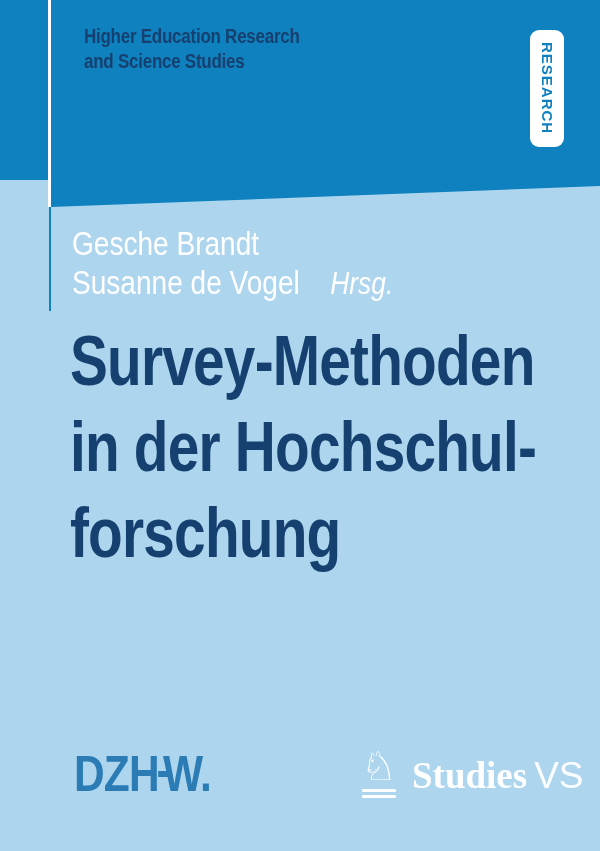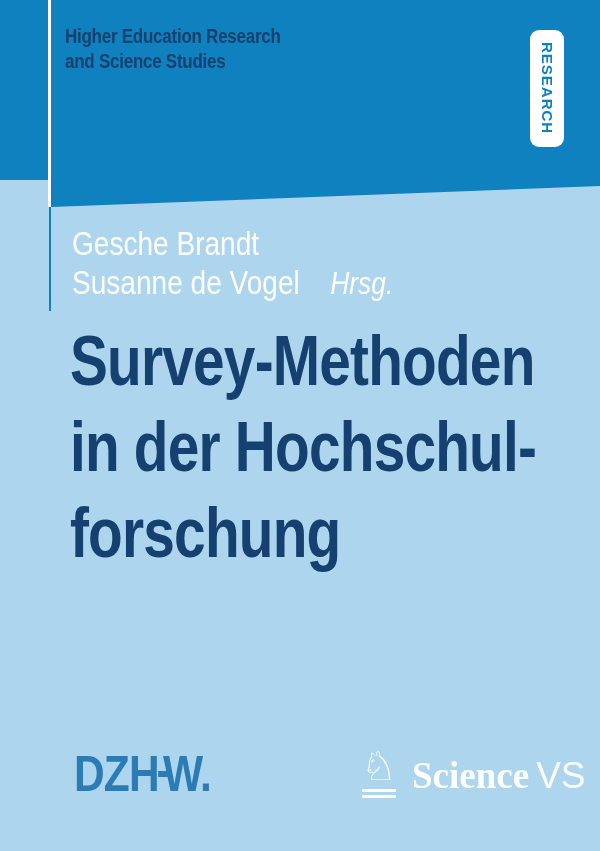--- a/index.html
+++ b/index.html
@@ -46,21 +46,21 @@
     position: absolute;
     left: 49px; top: 207px;
     width: 2px; height: 104px;
     background: var(--top-blue);
   }
 
   .cond { transform-origin: left top; }
 
   .series {
     position: absolute;
-    left: 65px; top: 24px;
+    left: 84px; top: 24px;
     color: var(--navy);
     font-weight: 700;
     font-size: 20px;
     line-height: 25px;
     z-index: 3;
   }
   .series .cond { transform: scaleX(0.85); letter-spacing: -0.3px; white-space: nowrap; }
 
   .badge {
     position: absolute;
@@ -204,17 +204,17 @@
   </div>
 
   <div class="dzhw"><span>DZH</span><span class="dzhw-dash"></span><span>W.</span></div>
 
   <div class="springer">
     <div class="knight-wrap">
       <span class="knight">♘</span>
       <span class="bar"></span>
       <span class="bar"></span>
     </div>
-    <span class="springer-name">Science</span>
+    <span class="springer-name">Studies</span>
     <span class="springer-vs">VS</span>
   </div>
 
 </div>
 
 </body></html>

